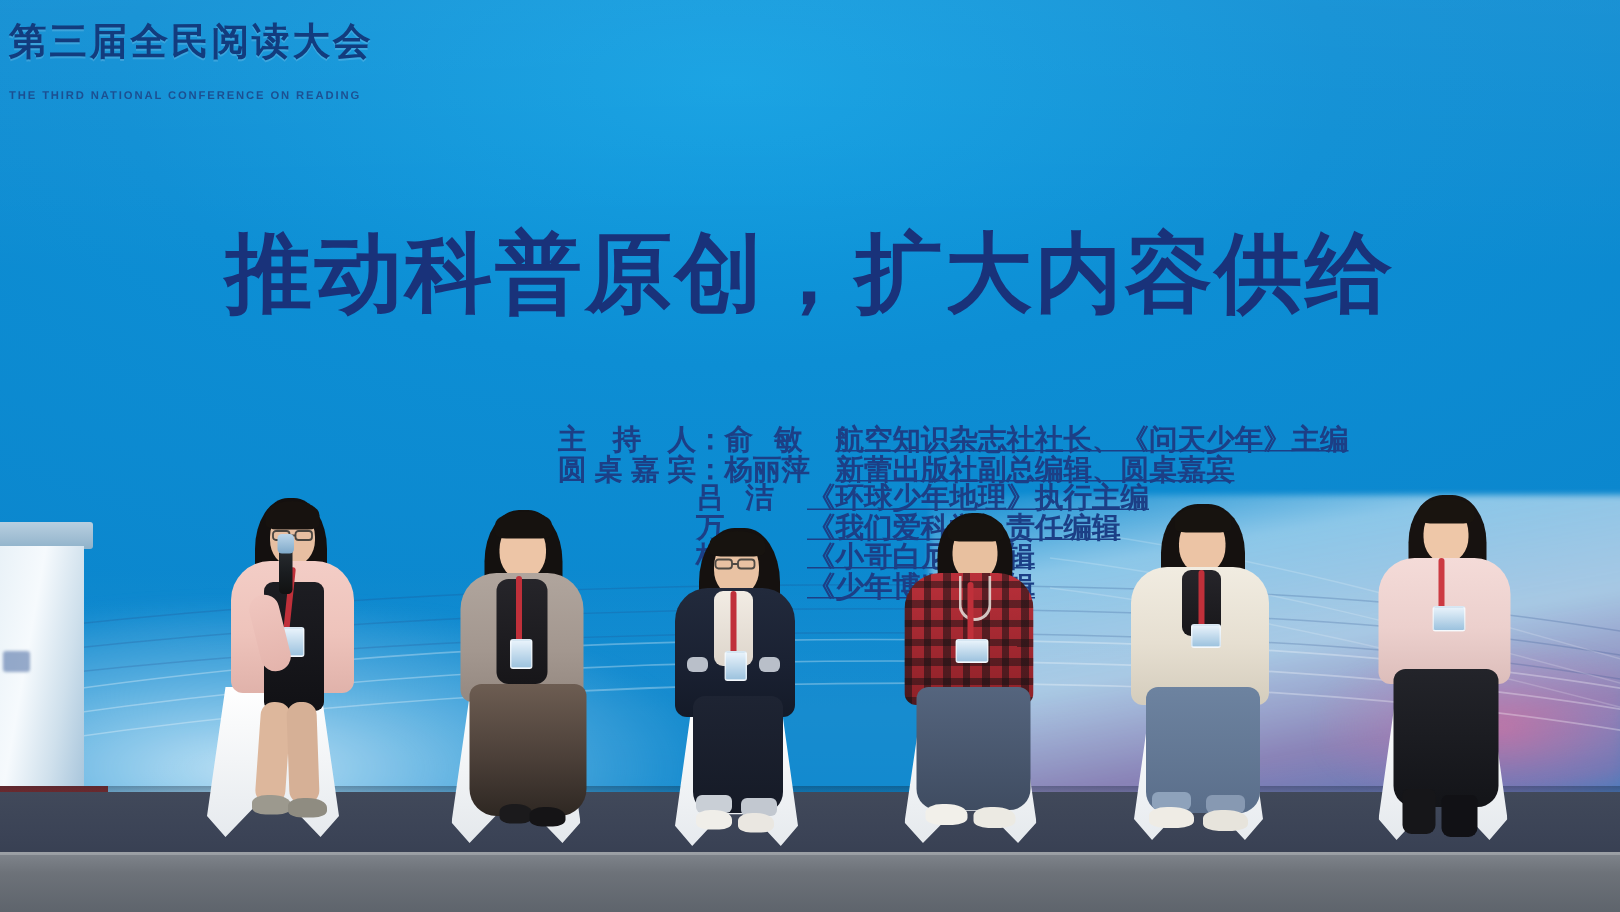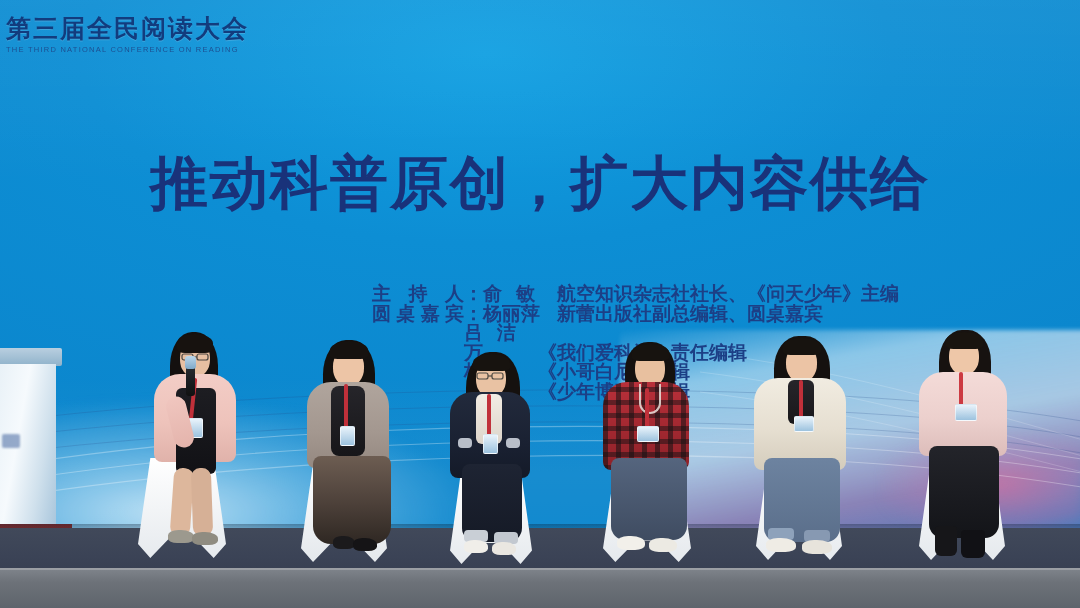--- a/index.html
+++ b/index.html
@@ -50,21 +50,21 @@
   
   .logo { position:absolute; left:6px; top:16px; width:230px; }
   .logo-cn {
     font-family:"Liberation Serif","DejaVu Serif",serif;
     font-size:25px; font-weight:bold; letter-spacing:2px;
     color:#123c7e; line-height:1.05; white-space:nowrap;
     text-shadow:0 1px 0 rgba(255,255,255,.15);
   }
   .logo-en {
     font-size:7.5px; letter-spacing:1.25px; color:#1d4a8c;
-    white-space:nowrap; margin-top:3px; opacity:.92; font-weight:normal;
+    white-space:nowrap; margin-top:17px; opacity:.92; font-weight:bold;
   }
 
   
   .forum-label {
     position:absolute; left:0; top:114px; width:1080px; text-align:center;
     font-family:"Liberation Sans","DejaVu Sans",sans-serif;
     font-size:26px; font-weight:bold; letter-spacing:2px; color:#1d3f86;
   }
   .forum-title {
     position:absolute; left:0; top:152px; width:1080px; text-align:center;
@@ -75,21 +75,21 @@
 
   
   .roster {
     position:absolute; left:372px; top:284px; width:520px;
     font-size:19px; color:#1c3f86; line-height:19.5px;
     font-family:"Liberation Sans","DejaVu Sans",sans-serif; font-weight:bold;
   }
   .roster-row { display:flex; white-space:nowrap; }
   .r-role { width:92px; text-align:justify; text-align-last:justify; flex:0 0 92px; }
   .r-name { width:52px; text-align:justify; text-align-last:justify; flex:0 0 52px;font-family:Liberation Serif, serif; }
-  .r-title { margin-left:22px; }
+  .r-title { margin-left:22px;text-decoration:underline; }
 
   
   .floor {
     position:absolute; left:0; top:528px; width:1080px; height:52px;
     background:linear-gradient(180deg,#41495a 0%,#3b4356 55%,#363e50 100%);
   }
   .floor-edge {
     position:absolute; left:0; top:568px; width:1080px; height:40px;
     background:linear-gradient(180deg,#80858c 0%,#6d7279 35%,#5e646c 100%);
   }
@@ -198,20 +198,21 @@
     <div class="roster-row">
       <span class="r-role">圆桌嘉宾</span>
       <span>：</span>
       <span class="r-name">杨丽萍</span>
       <span class="r-title">新蕾出版社副总编辑、圆桌嘉宾</span>
     </div>
     <div class="roster-row">
       <span class="r-role"></span>
       <span></span>
       <span class="r-name">吕洁</span>
+      <span class="r-title">《环球少年地理》执行主编</span>
     </div>
     <div class="roster-row">
       <span class="r-role"></span>
       <span></span>
       <span class="r-name">万</span>
       <span class="r-title">《我们爱科学》责任编辑</span>
     </div>
     <div class="roster-row">
       <span class="r-role"></span>
       <span></span>

